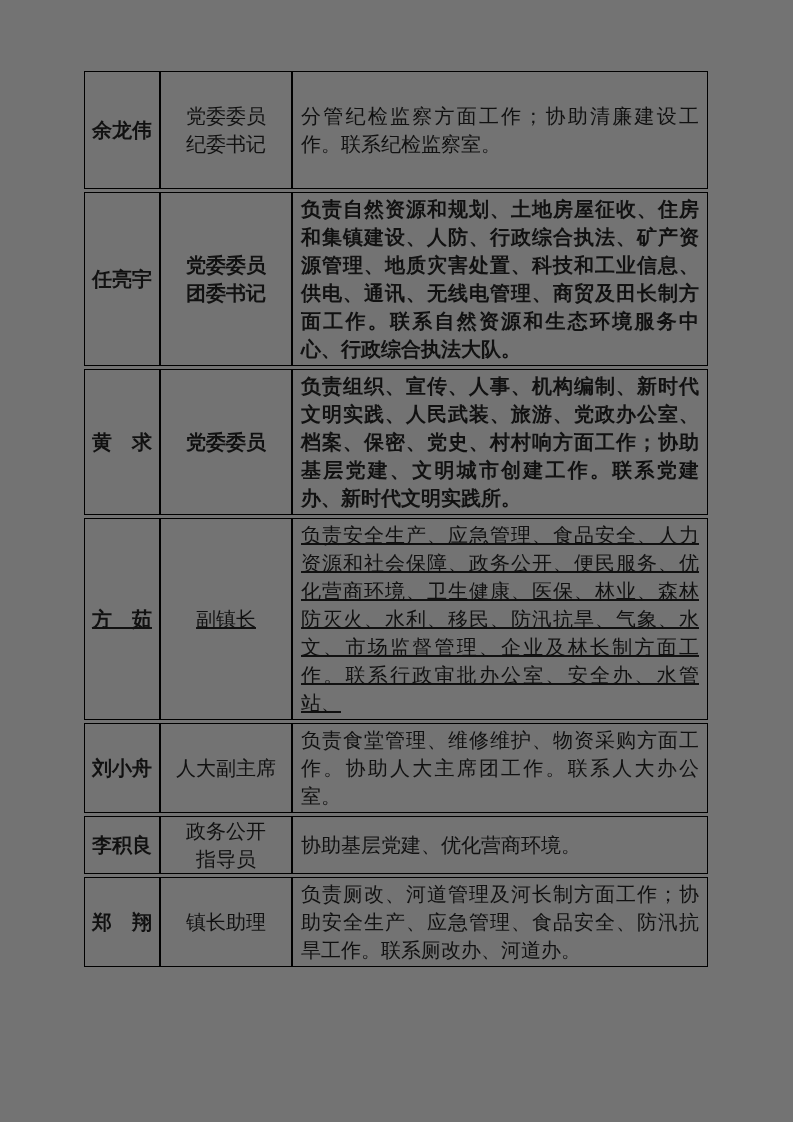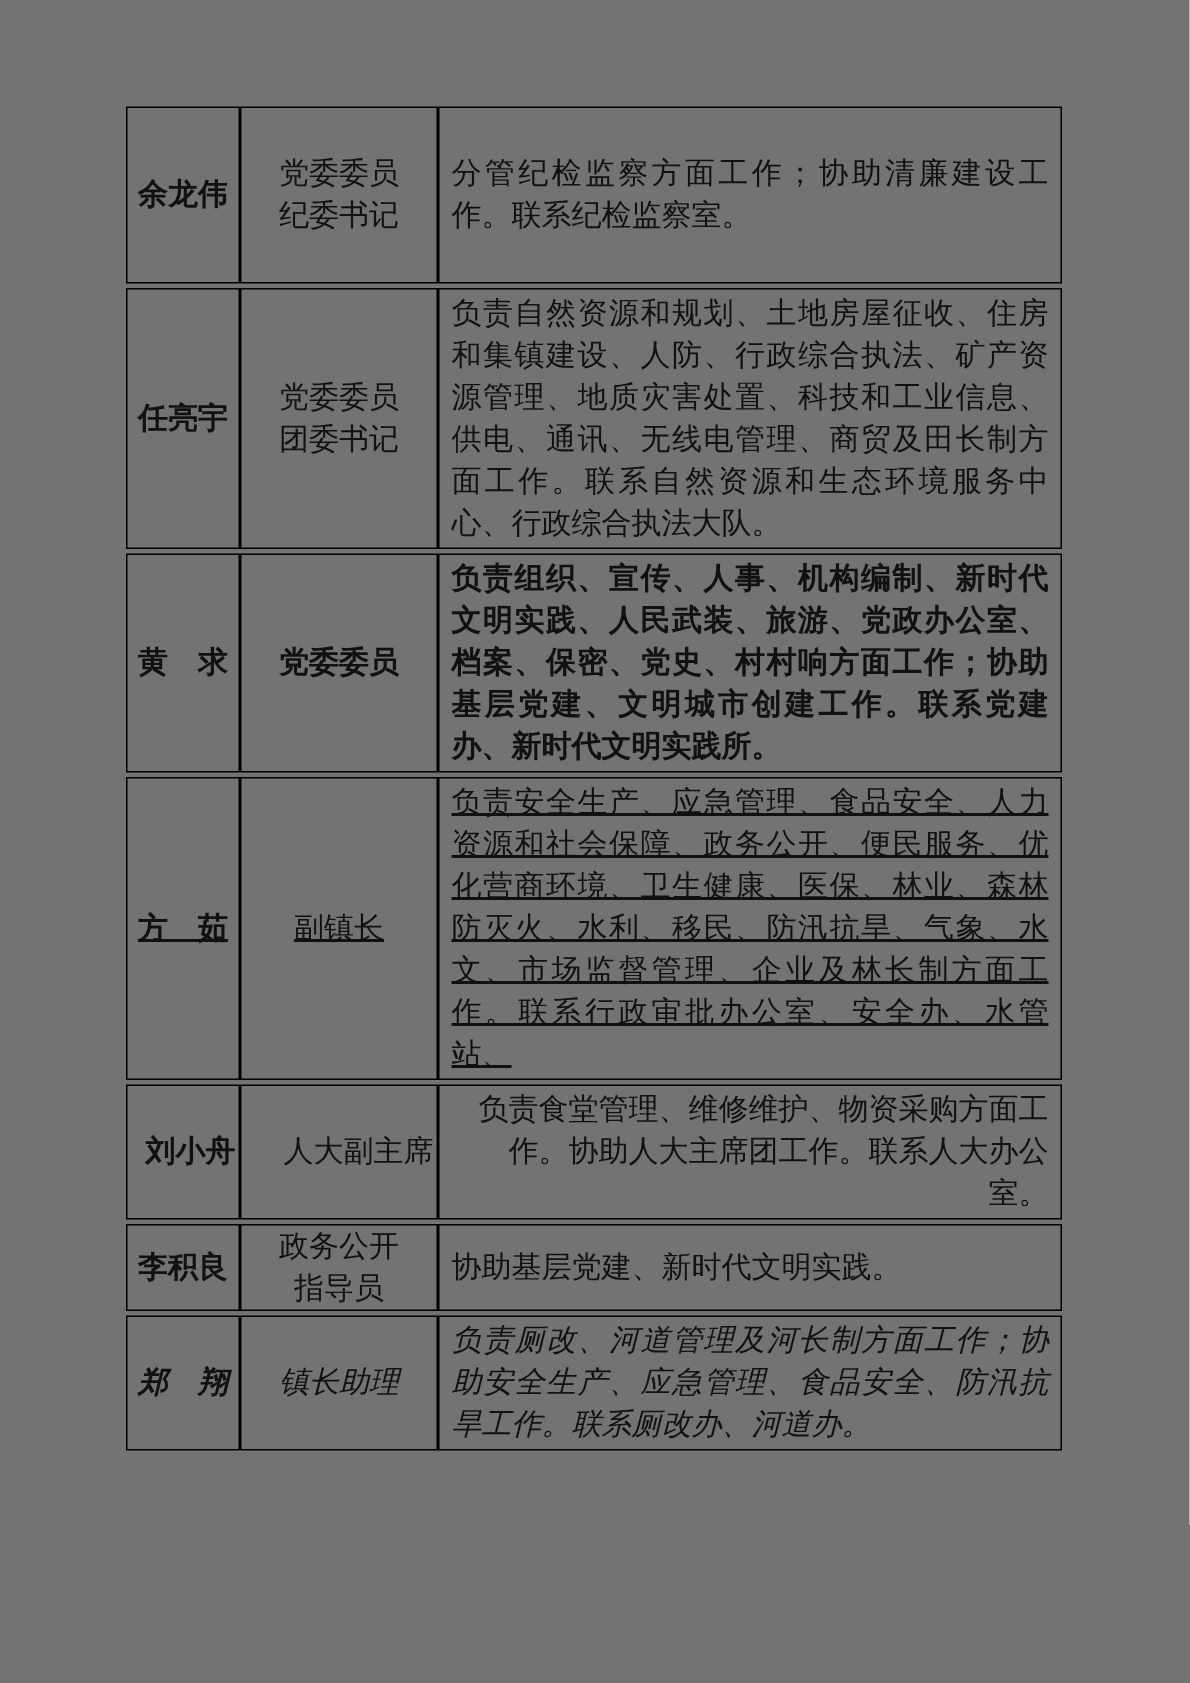--- a/index.html
+++ b/index.html
@@ -49,27 +49,27 @@
     line-height: 30px;
     padding: 0 2px;
   }
   td.cell-duty {
     text-align: justify;
     padding: 2px 8px;
     margin-top: 48px;
   }
   
   tr.row-0 td { height: 112px; }
-  tr.row-1 td { height: 162px; }
+  tr.row-1 td { height: 162px; font-weight: bold; }
   tr.row-2 td { height: 139px; font-weight: bold; }
   tr.row-3 td { height: 161px; text-decoration: underline; }
-  tr.row-4 td { height: 48px; text-align: right; }
+  tr.row-4 td { height: 48px; }
   tr.row-5 td { height: 52px; }
   tr.row-6 td { height: 51px; }
-  tr.row-7 td { height: 79px; font-style: italic; }
+  tr.row-7 td { height: 79px; }
 </style>
 </head>
 <body>
 
 <div class="page">
   <table class="duty-table">
     <colgroup>
       <col class="c-name">
       <col class="c-pos">
       <col class="c-duty">
@@ -99,21 +99,21 @@
         </tr>
         <tr class="row-4">
           <td class="cell-name">刘小舟</td>
           <td class="cell-pos">人大副主席</td>
           <td class="cell-duty">负责食堂管理、维修维护、物资采购方面工作。协助人大主席团工作。联系人大办公室。</td>
         </tr>
         <tr class="row-5">
           <td class="cell-name">李积良</td>
           <td class="cell-pos">政务公开
 指导员</td>
-          <td class="cell-duty">协助基层党建、新时代文明实践。</td>
+          <td class="cell-duty">协助基层党建、优化营商环境。</td>
         </tr>
         <tr class="row-7">
           <td class="cell-name">郑　翔</td>
           <td class="cell-pos">镇长助理</td>
           <td class="cell-duty">负责厕改、河道管理及河长制方面工作；协助安全生产、应急管理、食品安全、防汛抗旱工作。联系厕改办、河道办。</td>
         </tr>
       </tbody>
   </table>
 </div>
 

